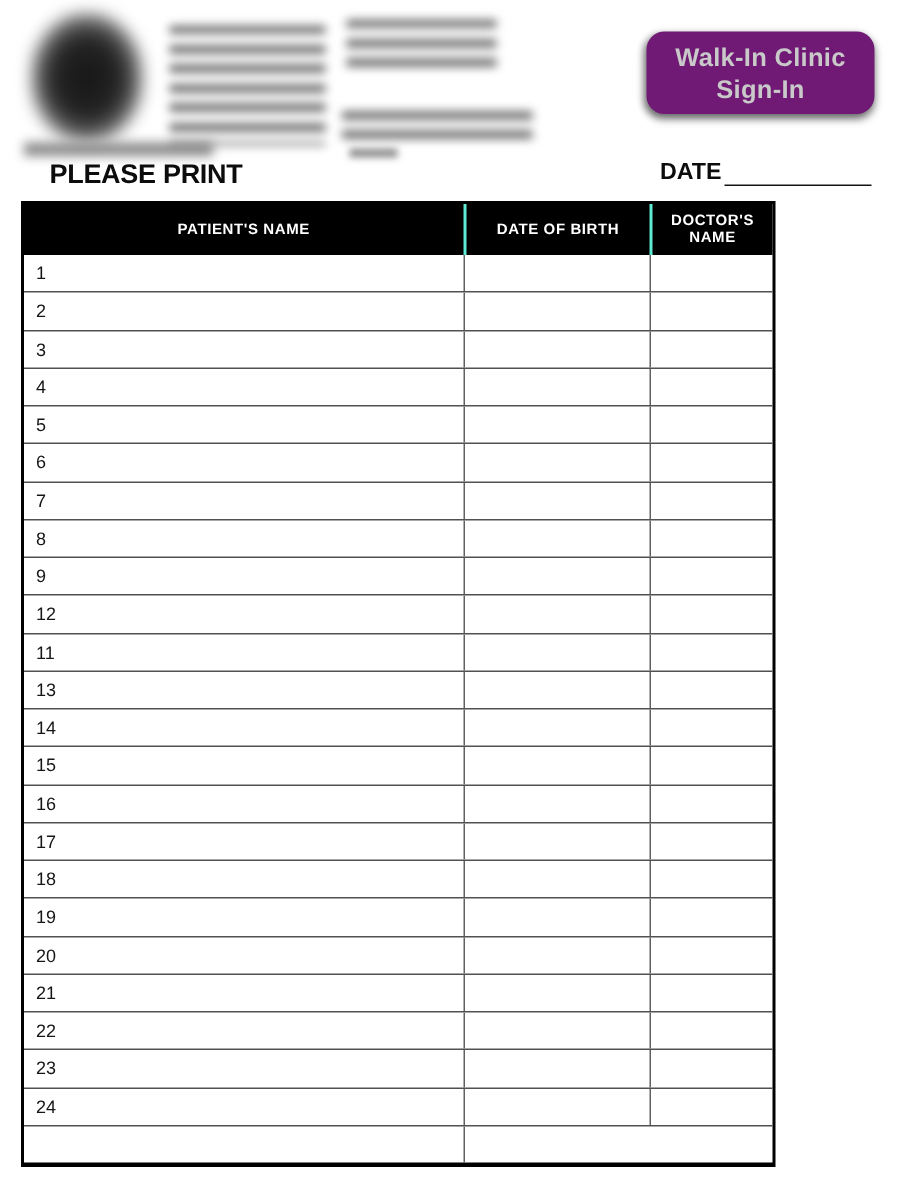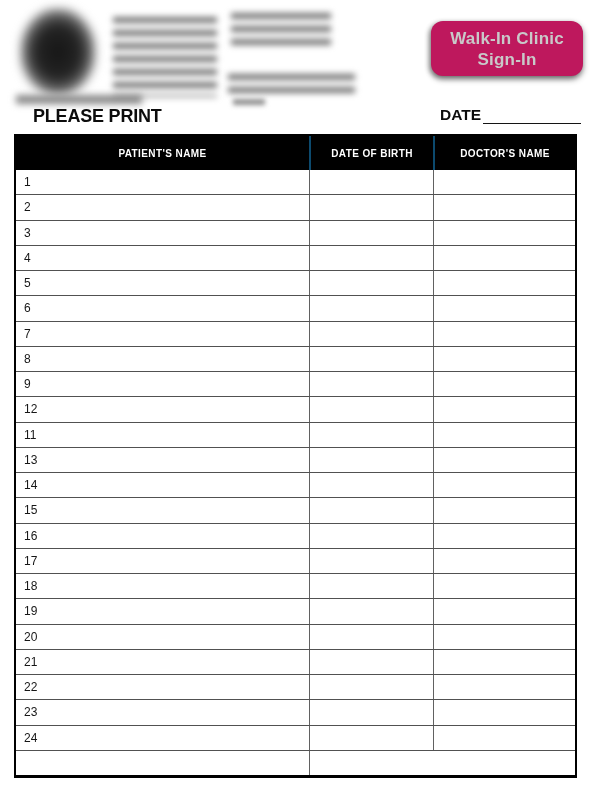--- a/index.html
+++ b/index.html
@@ -32,21 +32,21 @@
   .addr-1 { left: 113px; top: 17px; width: 104px; height: 80px; }
   .addr-2 { left: 231px; top: 13px; width: 100px; height: 39px; }
   .addr-3 { left: 228px; top: 74px; width: 127px; height: 26px; }
   .addr-4 { left: 233px; top: 99px; width: 32px; height: 6px;
             background: #8f8f8f; filter: blur(2.5px); }
 
   
   .badge {
     position: absolute;
     left: 431px; top: 21px; width: 152px; height: 55px;
-    background: #be185d;
+    background: #701a75;
     border-radius: 12px;
     box-shadow: 0 3px 6px rgba(0,0,0,0.45), -2px 2px 5px rgba(0,0,0,0.30);
     display: flex; flex-direction: column;
     align-items: center; justify-content: center;
     color: #c9c9c9;
     font-weight: bold;
     font-size: 17px;
     line-height: 21px;
     letter-spacing: 0.2px;
   }
@@ -66,40 +66,40 @@
     display: inline-block;
     width: 98px; height: 15px;
     border-bottom: 1.8px solid #141414;
     margin-left: 2px;
   }
 
   
   .signin-table {
     position: absolute;
     left: 14px; top: 134px;
-    width: 563px;
+    width: 503px;
     border: 2px solid #000000;
     border-bottom-width: 3px;
     background: #ffffff;
   }
   .thead {
     display: grid;
     grid-template-columns: 293px 124px 1fr;
     height: 34px;
     background: #000000;
   }
   .th {
     color: #ffffff;
     font-weight: bold;
     font-size: 10px;
     letter-spacing: 0.4px;
     display: flex; align-items: center; justify-content: center;
     text-align: center;
   }
-  .th + .th { border-left: 2px solid #0c4a6e; }
+  .th + .th { border-left: 2px solid #5eead4; }
 
   .tbody { display: flex; flex-direction: column; height: 605px; }
   .trow {
     flex: 1 1 auto;
     display: grid;
     grid-template-columns: 293px 124px 1fr;
   }
   .trow + .trow { border-top: 1px solid #515151; }
   .cell { position: relative; }
   .cell + .cell { border-left: 1px solid #616161; }

